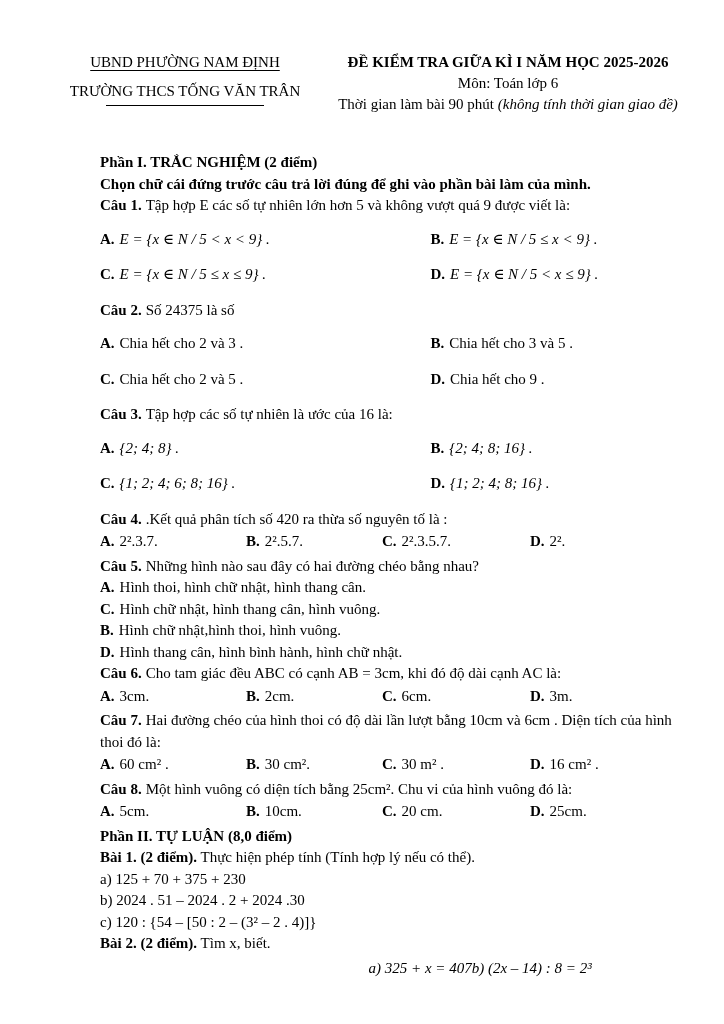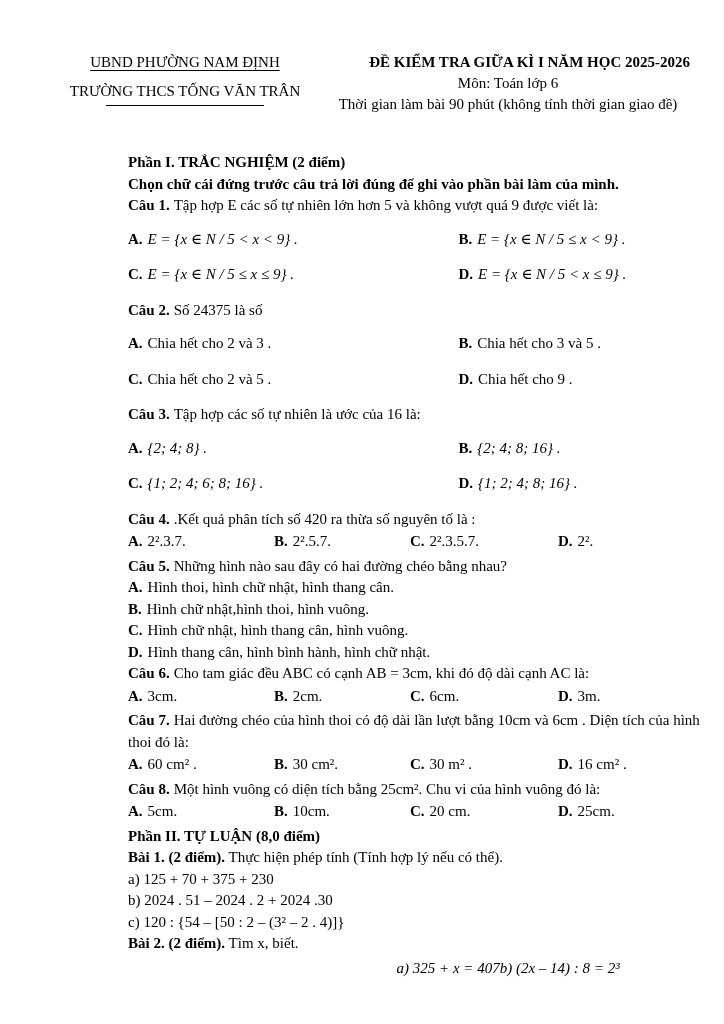--- a/index.html
+++ b/index.html
@@ -11,24 +11,24 @@
     overflow: hidden; position: relative;
   }
   p { margin: 0; }
   
   .header { display: flex; align-items: flex-start; }
   .header-left { width: 282px; text-align: center; line-height: 21px; }
   .header-left .line1 { text-decoration: underline; text-underline-offset: 3px; }
   .header-left .line2 { font-weight: normal; margin-top: 8px; }
   .short-rule { width: 158px; border-top: 1.3px solid #000; margin: 3px auto 0; height: 0; }
   .header-right { flex: 1; text-align: center; line-height: 21px; }
-  .header-right .title { font-weight: bold; text-align: right; }
-  .italic { }
+  .header-right .title { font-weight: bold; }
+  .italic { font-style: italic; }
   
-  .main { margin-left: 84px; margin-top: 37px; line-height: 21.5px; width: 590px; }
+  .main { margin-left: 56px; margin-top: 37px; line-height: 21.5px; width: 590px; }
   .bold { font-weight: bold; }
   .q-text b { margin-right: 4px; }
   .opt b { margin-right: 5px; }
   .opt-grid2 { display: grid; grid-template-columns: 56% 44%; row-gap: 14px; margin: 12px 0 14px; }
   .opt-row4 { display: grid; grid-template-columns: 146px 136px 148px 1fr; margin: 1px 0 3px; }
   .math { font-style: italic; }
   .stacked p { margin: 0; }
   .bai-items p { margin: 0; }
   .bai2-row { display: flex; margin-top: 3px; text-align: right; }
   .bai2-row .item-a { flex: 0 0 63%; }
@@ -92,22 +92,22 @@
         <p class="opt"><b>A.</b><span>2².3.7.</span></p>
         <p class="opt"><b>B.</b><span>2².5.7.</span></p>
         <p class="opt"><b>C.</b><span>2².3.5.7.</span></p>
         <p class="opt"><b>D.</b><span>2².</span></p>
       </div>
     </div>
 
     <div class="stacked">
       <p class="q-text"><b>Câu 5.</b><span>Những hình nào sau đây có hai đường chéo bằng nhau?</span></p>
       <p class="opt"><b>A.</b><span>Hình thoi, hình chữ nhật, hình thang cân.</span></p>
+      <p class="opt"><b>C.</b><span>Hình chữ nhật, hình thang cân, hình vuông.</span></p>
       <p class="opt"><b>B.</b><span>Hình chữ nhật,hình thoi, hình vuông.</span></p>
-      <p class="opt"><b>C.</b><span>Hình chữ nhật, hình thang cân, hình vuông.</span></p>
       <p class="opt"><b>D.</b><span>Hình thang cân, hình bình hành, hình chữ nhật.</span></p>
     </div>
 
     <div>
       <p class="q-text"><b>Câu 6.</b><span>Cho tam giác đều ABC có cạnh AB = 3cm, khi đó độ dài cạnh AC là:</span></p>
       <div class="opt-row4">
         <p class="opt"><b>A.</b><span>3cm.</span></p>
         <p class="opt"><b>B.</b><span>2cm.</span></p>
         <p class="opt"><b>C.</b><span>6cm.</span></p>
         <p class="opt"><b>D.</b><span>3m.</span></p>

